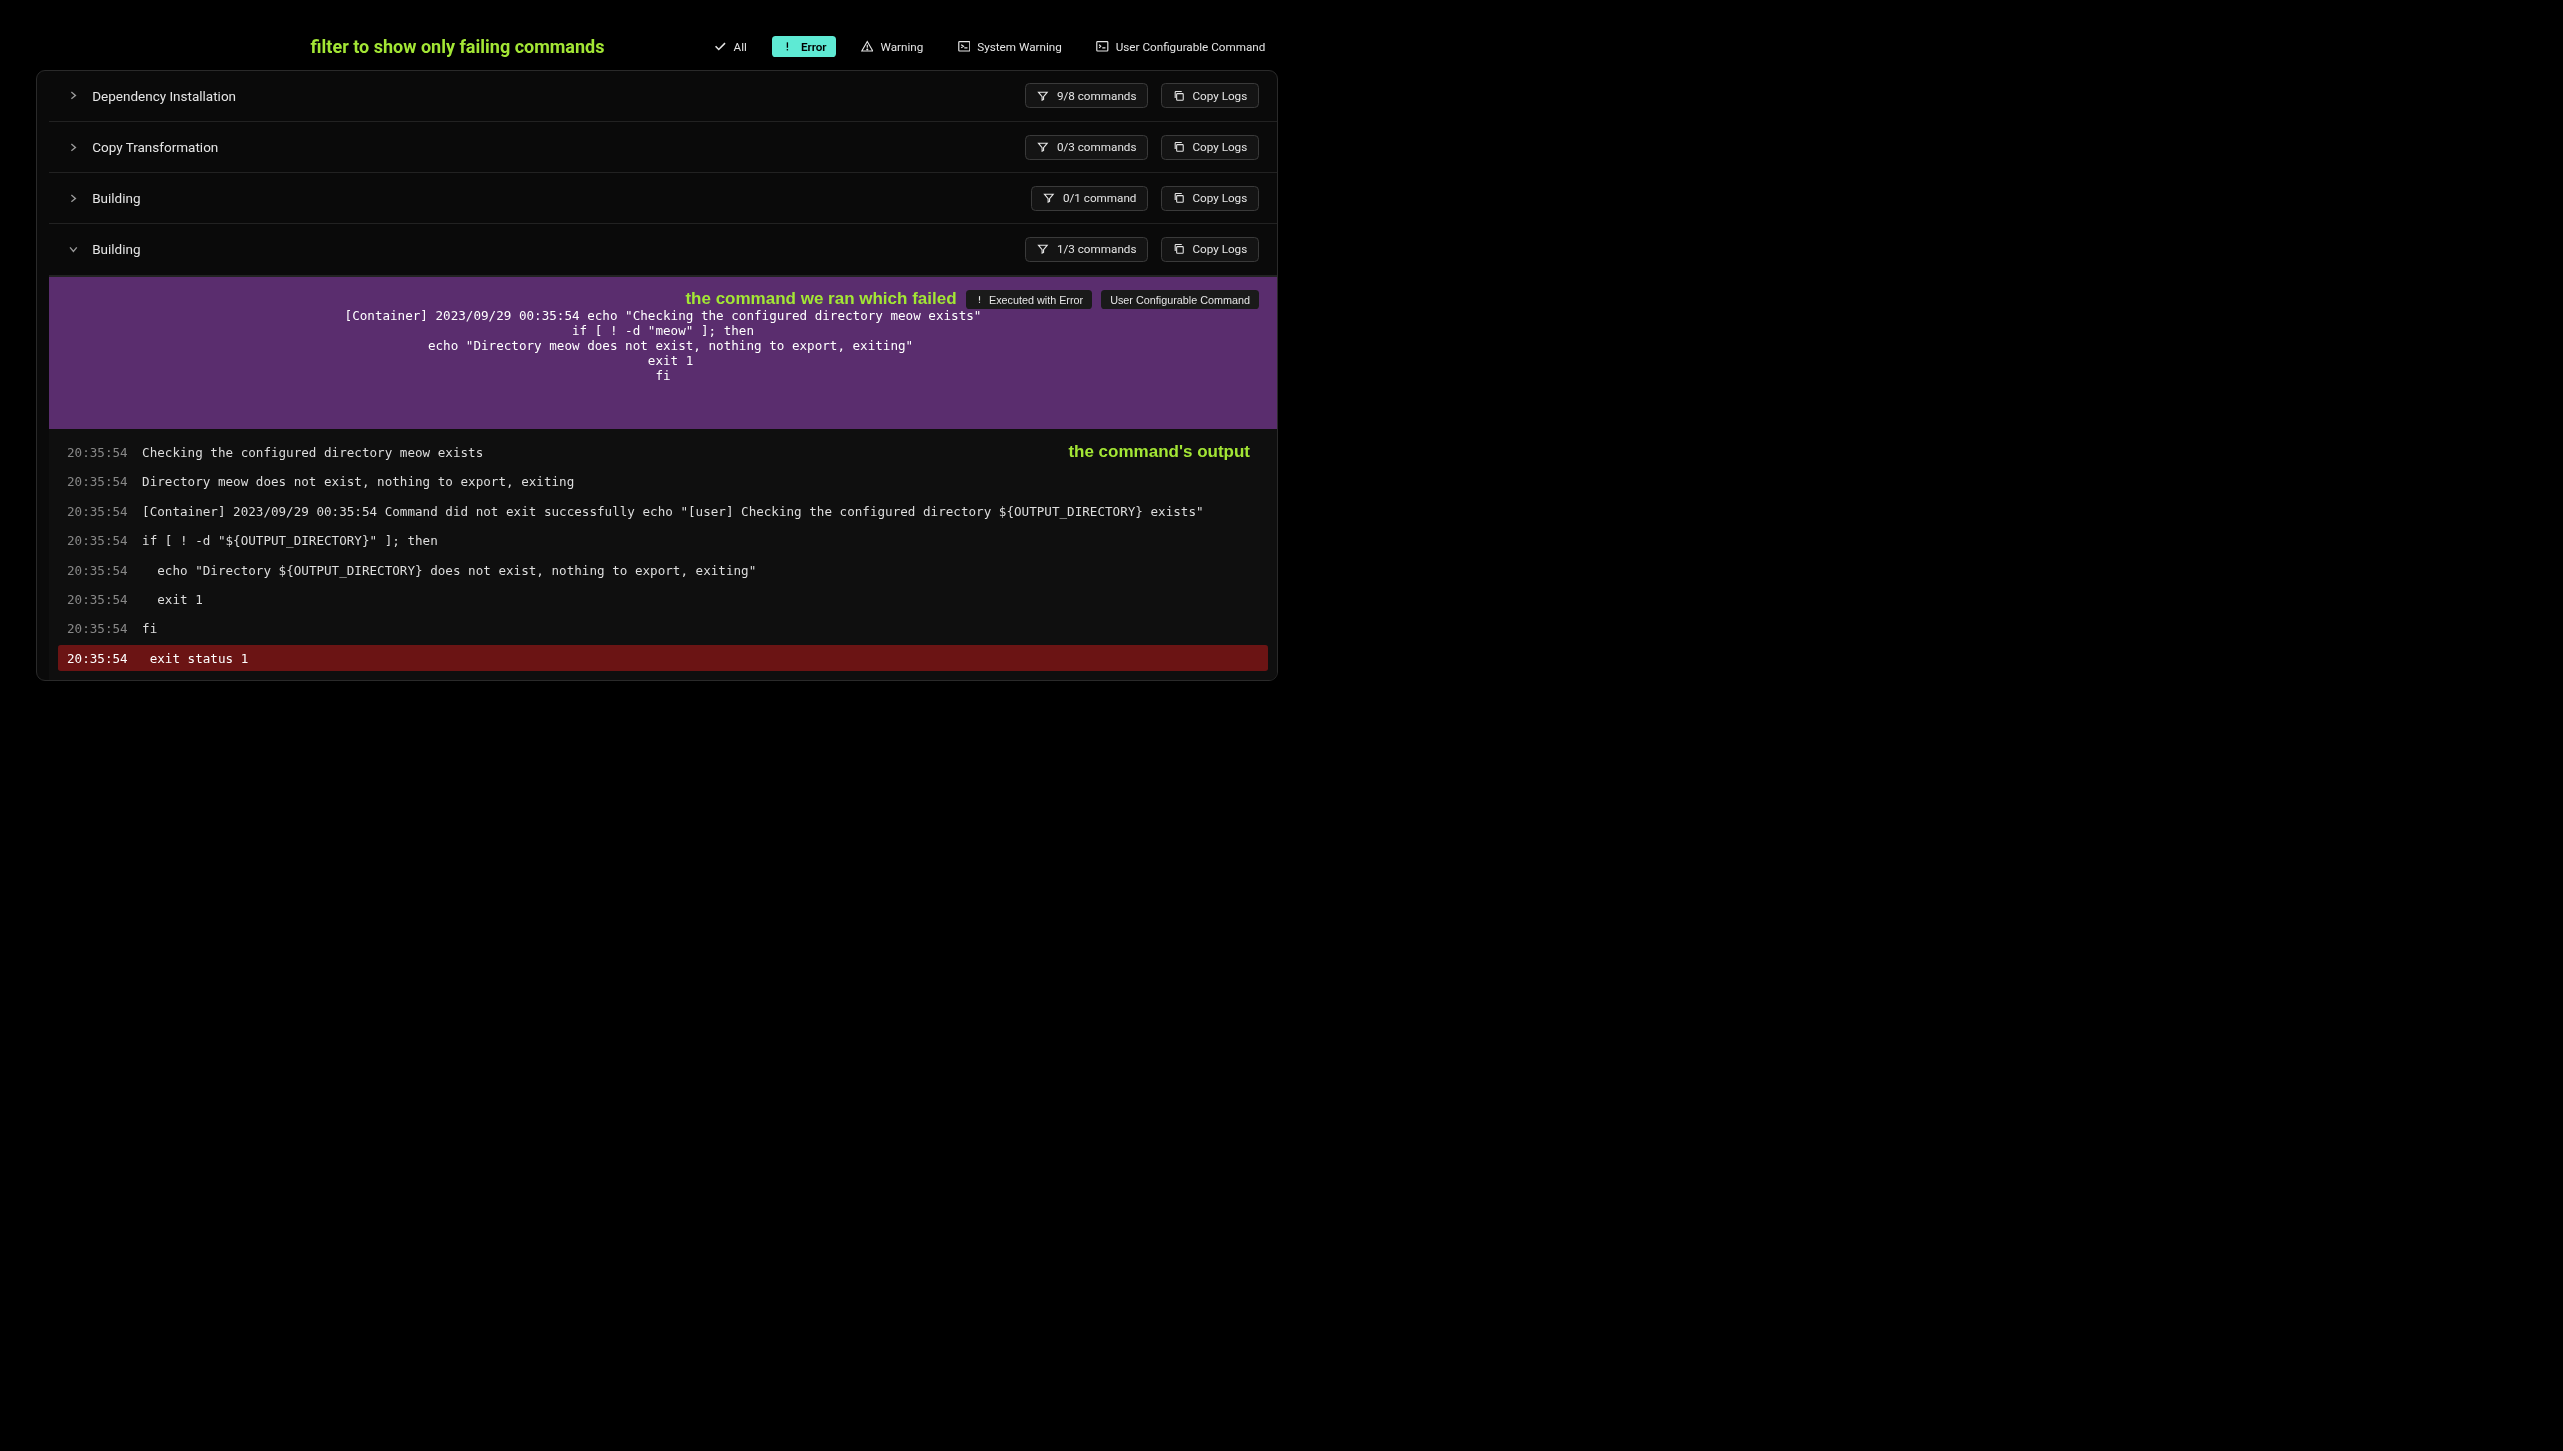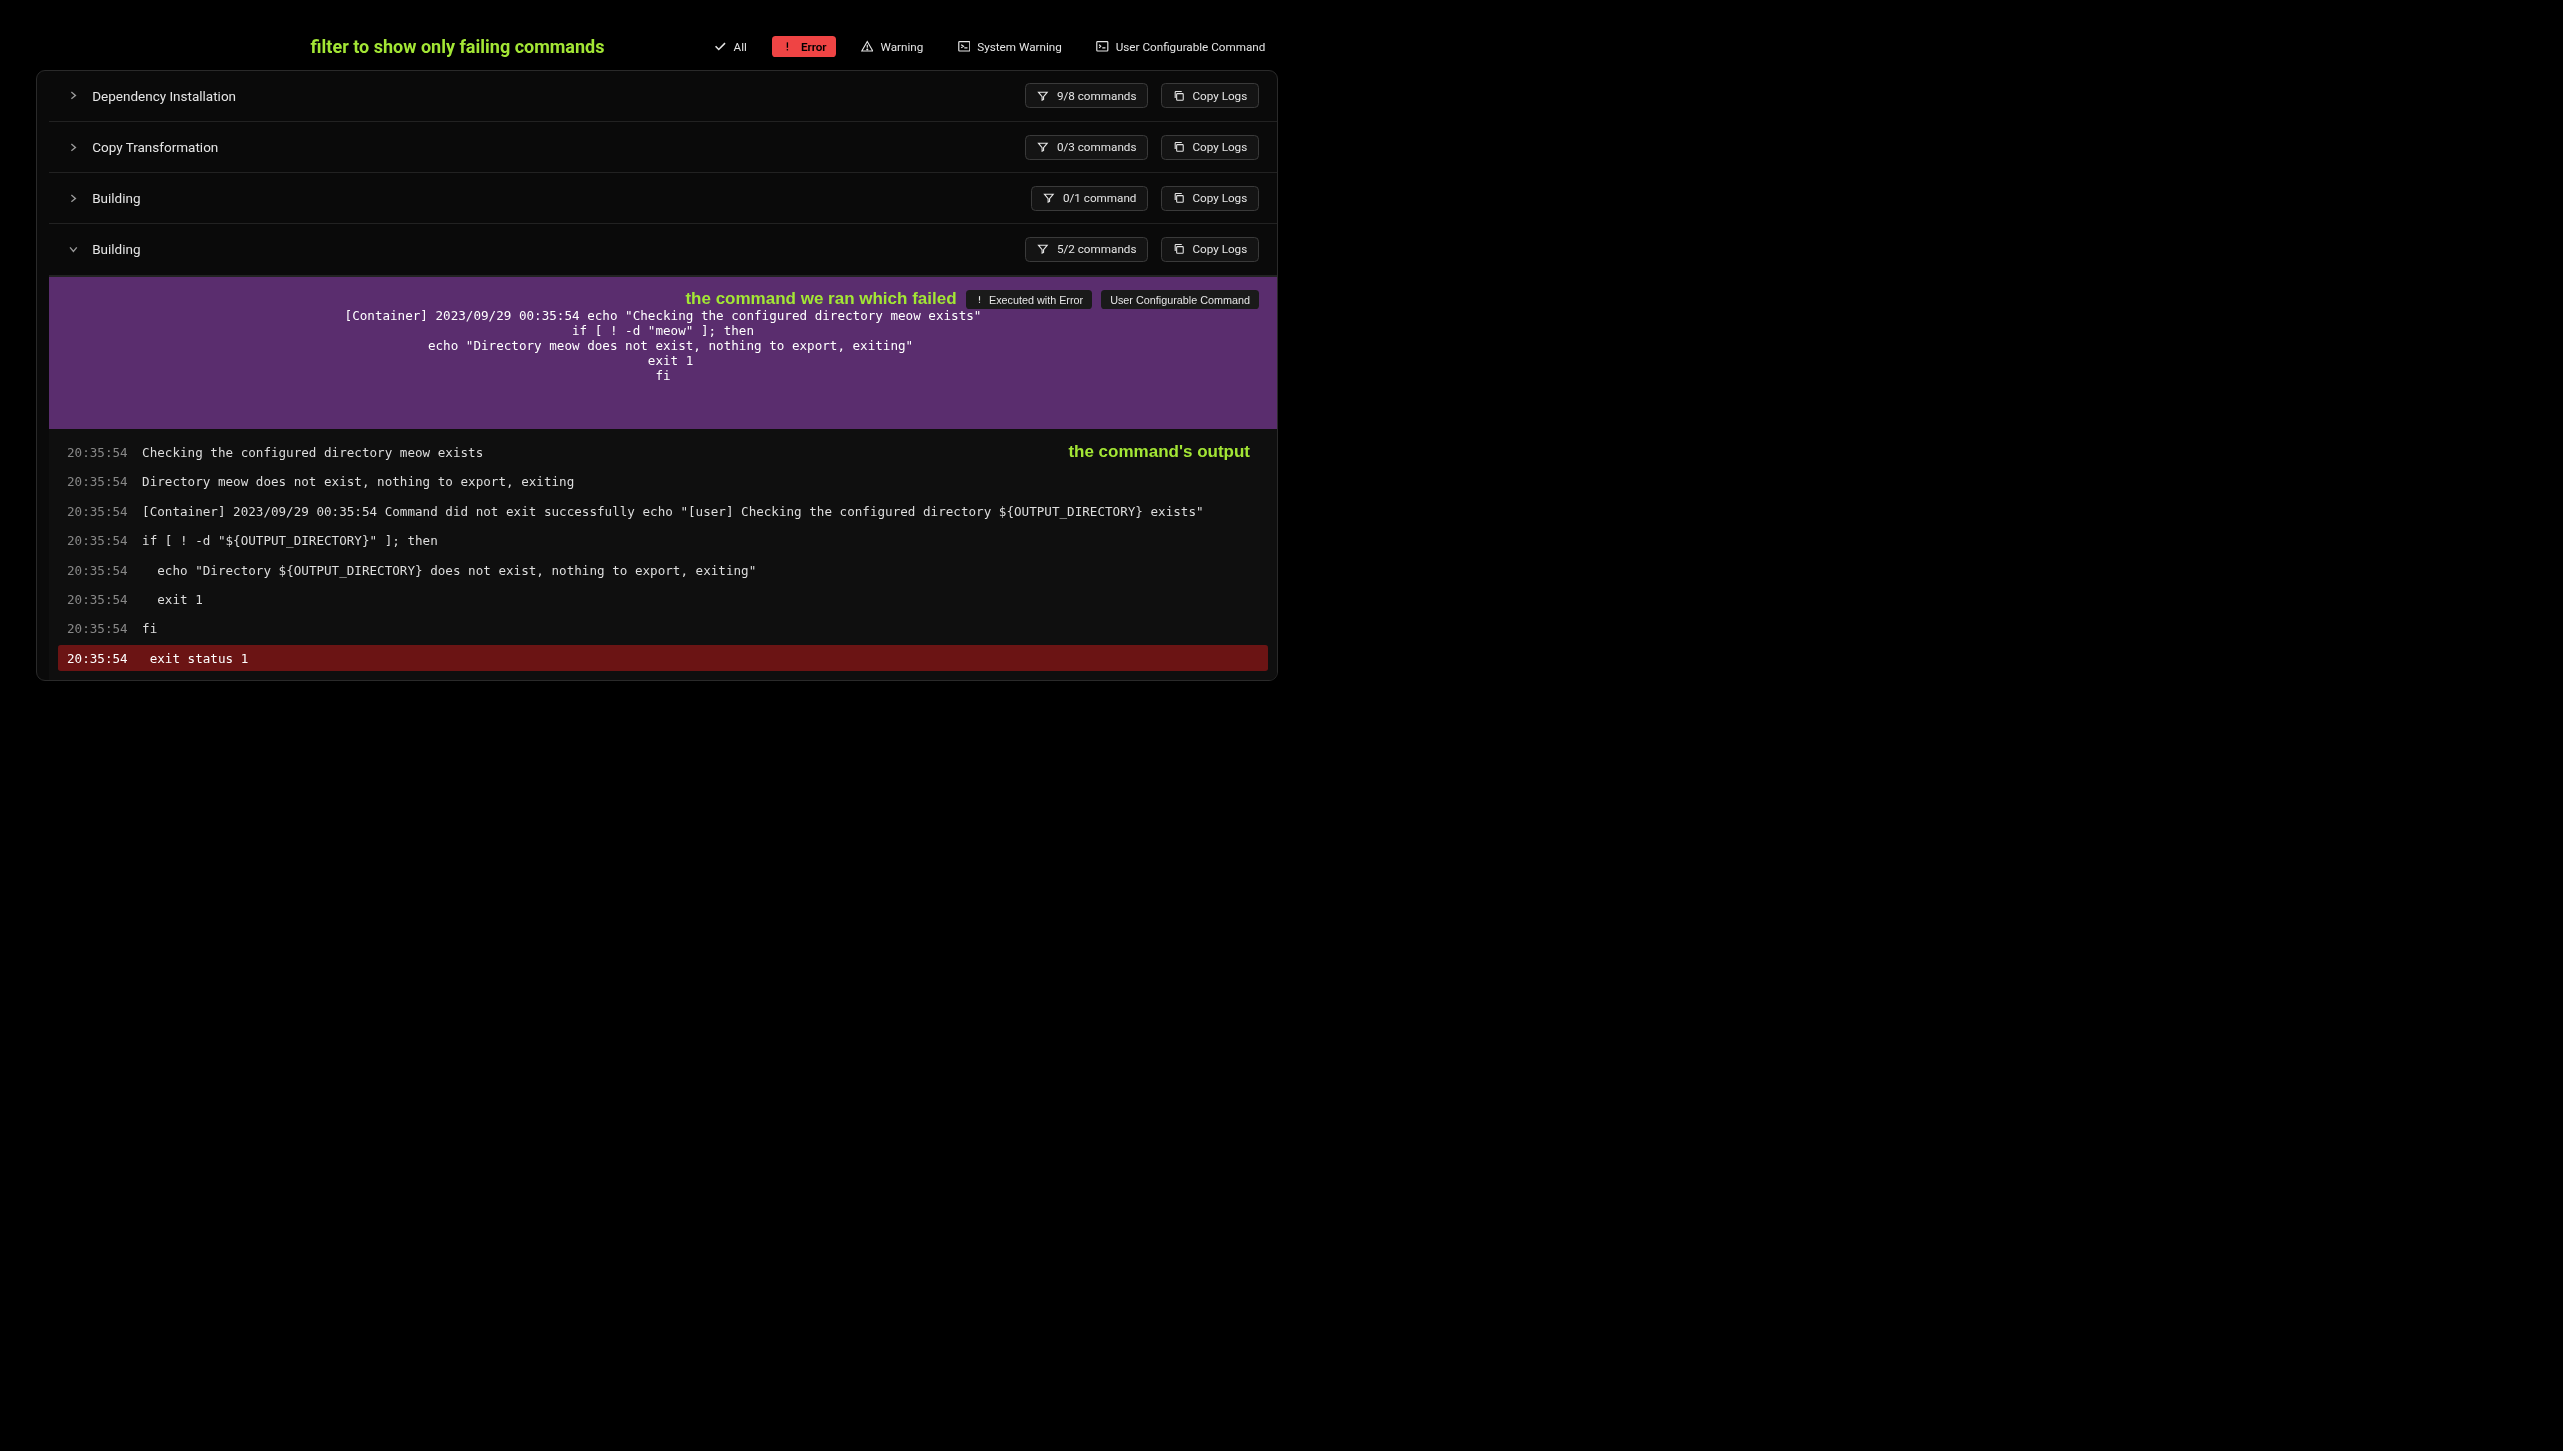--- a/index.html
+++ b/index.html
@@ -35,21 +35,21 @@
     display: inline-flex;
     align-items: center;
     gap: 7.2px;
     padding: 3.6px 9px;
     border-radius: 3.6px;
     cursor: pointer;
     font-size: 11.7px;
     color: #e5e5e5;
   }
   .filter-chip.active {
-    background: #ef4444;
+    background: #5eead4;
     color: #000;
     font-weight: 600;
   }
   .filter-chip .icon { display:inline-flex; width:12.6px; height:12.6px; align-items:center; justify-content:center; }
   .panel {
     border: 0.9px solid #2a2a2a;
     border-radius: 9px;
     overflow: hidden;
     background: #0a0a0a;
     padding-left: 12px;
@@ -316,21 +316,21 @@
           </svg>
       </span>
       <span class="section-title">Building</span>
       <span class="spacer"></span>
       <span class="btn">
         <span class="icon">
           <svg viewBox="0 0 16 16" width="11.7" height="11.7" fill="none" stroke="currentColor" stroke-width="1.5">
               <path d="M2 3h12l-5 6v4l-2 1v-5L2 3z"></path>
             </svg>
         </span>
-        <span>5/2 commands</span>
+        <span>1/3 commands</span>
       </span>
       <span class="btn">
         <span class="icon">
           <svg viewBox="0 0 16 16" width="11.7" height="11.7" fill="none" stroke="currentColor" stroke-width="1.5">
               <rect x="5" y="5" width="9" height="9" rx="1"></rect>
               <path d="M3 11V3a1 1 0 011-1h8"></path>
             </svg>
         </span>
         <span>Copy Logs</span>
       </span>

